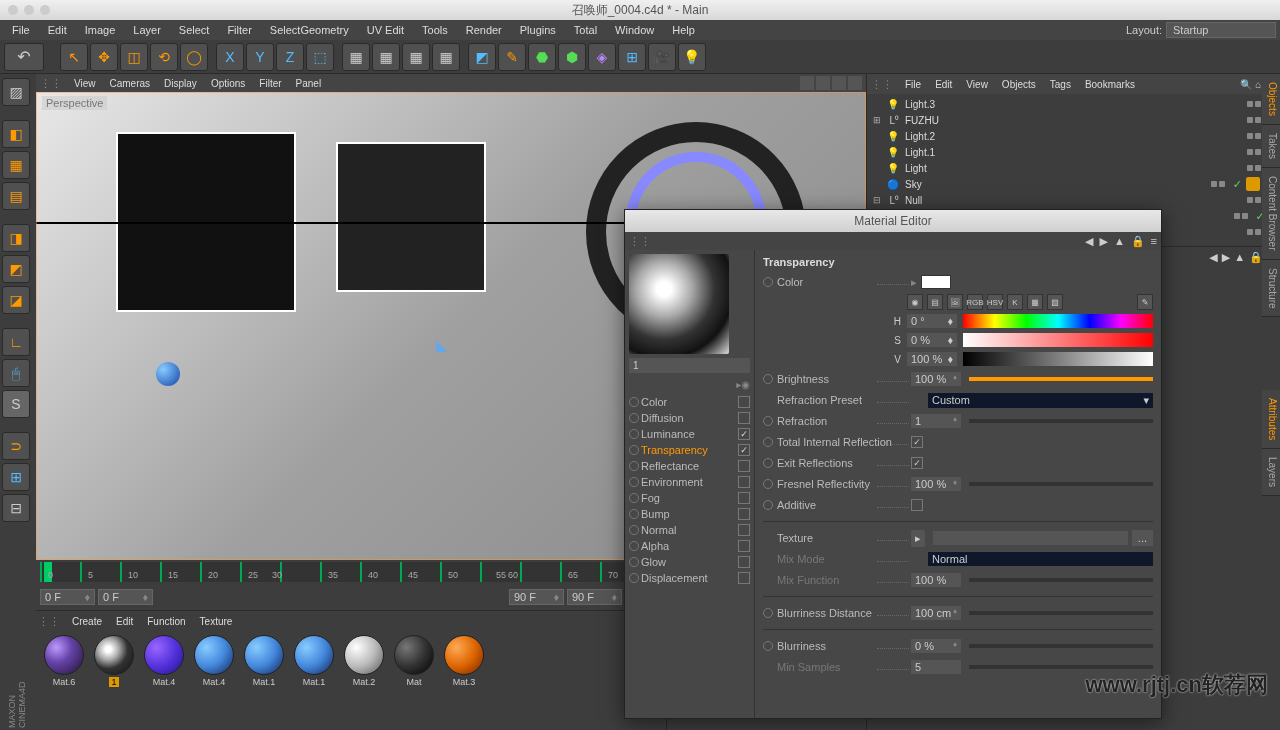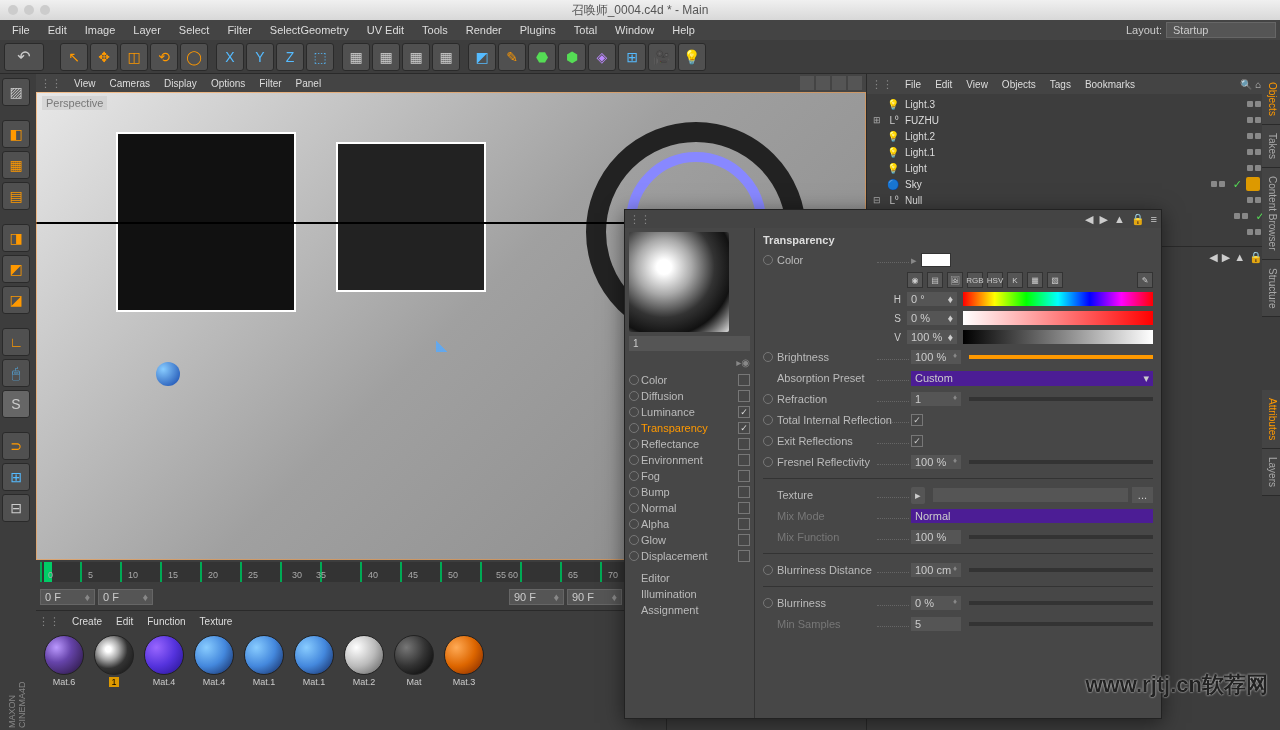--- a/index.html
+++ b/index.html
@@ -95,21 +95,21 @@
 .prop-row .radio { width: 10px; height: 10px; border: 1px solid #777; border-radius: 50%; flex-shrink: 0;}
 .prop-row .plabel { width: 130px; color: #bbb; position: relative; }
 .prop-row .plabel.dim { color: #777; }
 .prop-row .plabel::after { content: ""; position: absolute; left: calc(100% - 30px); right: -2px; bottom: 3px; border-bottom: 1px dotted #666; z-index: -1;}
 .prop-row .pval { background: #555; padding: 1px 4px; min-width: 50px; display: flex; justify-content: space-between; }
 .prop-row .pval .spin { color: #888; cursor: pointer; font-size: 8px; }
 .prop-row .slider { flex: 1; height: 4px; background: #333; position: relative; margin-left: 4px;}
 .prop-row .slider .fill { height: 100%; background: #f90; }
 .prop-row .checkbox { width: 12px; height: 12px; border: 1px solid #777; display: flex; align-items: center; justify-content: center; font-size: 9px;}
 .prop-row .swatch { width: 30px; height: 14px; background: #fff; border: 1px solid #333;}
-.prop-row .dropdown { flex: 1; background: #4c1d95; padding: 1px 4px; display: flex; justify-content: space-between;}
+.prop-row .dropdown { flex: 1; background: #0f172a; padding: 1px 4px; display: flex; justify-content: space-between; margin-left: 17px;}
 .prop-row .dropdown.dim { color: #777; }
 .color-tools { display: flex; gap: 4px; margin: 2px 0 2px 144px; }
 .color-tools .ct { width: 16px; height: 16px; background: #555; border: 1px solid #333; font-size: 8px; display: flex; align-items: center; justify-content: center; cursor: pointer;}
 .hsv-row { display: flex; align-items: center; height: 18px; gap: 6px; margin-left: 126px; margin-bottom: 1px;}
 .hsv-row .hlabel { width: 12px; text-align: right; color: #ccc; font-size: 10px;}
 .hsv-row .hval { background: #555; padding: 1px 4px; width: 50px; display: flex; justify-content: space-between; font-size: 10px;}
 .hsv-row .hbar { flex: 1; height: 14px; }
 .hbar.hue { background: linear-gradient(to right, red, yellow, lime, cyan, blue, magenta, red);}
 .hbar.sat { background: linear-gradient(to right, #fff, #f00);}
 .hbar.val { background: linear-gradient(to right, #000, #fff);}
@@ -233,22 +233,22 @@
 
     <div class="timeline-area">
       <div class="ruler">
         <div class="playhead"></div>
         <span class="tick" style="left:8px">0</span>
         <span class="tick" style="left:48px">5</span>
         <span class="tick" style="left:88px">10</span>
         <span class="tick" style="left:128px">15</span>
         <span class="tick" style="left:168px">20</span>
         <span class="tick" style="left:208px">25</span>
-        <span class="tick" style="left:252px">30</span>
-        <span class="tick" style="left:276px">35</span>
+        <span class="tick" style="left:232px">30</span>
+        <span class="tick" style="left:288px">35</span>
         <span class="tick" style="left:328px">40</span>
         <span class="tick" style="left:368px">45</span>
         <span class="tick" style="left:408px">50</span>
         <span class="tick" style="left:456px">55</span>
         <span class="tick" style="left:468px">60</span>
         <span class="tick" style="left:528px">65</span>
         <span class="tick" style="left:568px">70</span>
       </div>
       <div class="transport">
         <div class="frame-field">
@@ -477,20 +477,28 @@
   <div class="rtab">Takes</div>
   <div class="rtab">Content Browser</div>
   <div class="rtab">Structure</div>
 </div>
 <div class="right-tabs" style="top:390px">
   <div class="rtab active">Attributes</div>
   <div class="rtab">Layers</div>
 </div>
 
 <div class="mat-editor">
+  <div class="mat-ed-title">
+    <div class="dots">
+      <div class="dot"></div>
+      <div class="dot"></div>
+      <div class="dot"></div>
+    </div>
+    <div class="title">Material Editor</div>
+  </div>
   <div class="mat-ed-toolbar">
     <span class="grip">⋮⋮</span>
     <div class="nav">
       <span>◀</span>
       <span>▶</span>
       <span>▲</span>
       <span>🔒</span>
       <span>≡</span>
     </div>
   </div>
@@ -556,34 +564,20 @@
             <div class="radio"></div>
             <span class="chan-name">Glow</span>
             <div class="chan-check"></div>
           </div>
           <div class="chan-row">
             <div class="radio"></div>
             <span class="chan-name">Displacement</span>
             <div class="chan-check"></div>
           </div>
         </div>
-      <div class="channel-list" style="margin-top:6px">
-        <div class="chan-row noncheck">
-            <span style="width:10px"></span>
-            <span class="chan-name">Editor</span>
-          </div>
-        <div class="chan-row noncheck">
-            <span style="width:10px"></span>
-            <span class="chan-name">Illumination</span>
-          </div>
-        <div class="chan-row noncheck">
-            <span style="width:10px"></span>
-            <span class="chan-name">Assignment</span>
-          </div>
-      </div>
     </div>
     <div class="mat-ed-right">
       <div class="sect-title">Transparency</div>
       <div class="prop-row">
         <div class="radio"></div>
         <div class="plabel">Color</div>
         <span style="color:#888">▸</span>
         <div class="swatch"></div>
       </div>
       <div class="color-tools">
@@ -629,21 +623,21 @@
           <div class="pval">
             <span>100 %</span>
             <span class="spin">♦</span>
           </div>
           <div class="slider">
             <div class="fill" style="width:100%"></div>
           </div>
         </div>
       <div class="prop-row">
           <div style="width:10px"></div>
-          <div class="plabel">Absorption Preset</div>
+          <div class="plabel">Refraction Preset</div>
           <div class="dropdown">
             <span>Custom</span>
             <span>▾</span>
           </div>
         </div>
       <div class="prop-row">
           <div class="radio"></div>
           <div class="plabel">Refraction</div>
           <div class="pval">
             <span>1</span>
@@ -662,20 +656,25 @@
           <div class="checkbox">✓</div>
         </div>
       <div class="prop-row">
           <div class="radio"></div>
           <div class="plabel">Fresnel Reflectivity</div>
           <div class="pval">
             <span>100 %</span>
             <span class="spin">♦</span>
           </div>
           <div class="slider"></div>
+        </div>
+      <div class="prop-row">
+          <div class="radio"></div>
+          <div class="plabel">Additive</div>
+          <div class="checkbox"></div>
         </div>
       <div class="divider"></div>
       <div class="prop-row">
           <div style="width:10px"></div>
           <div class="plabel">Texture</div>
           <span style="background:#555;padding:2px 4px;border-radius:2px">▸</span>
           <div class="slider" style="background:#555;height:14px"></div>
           <span style="background:#555;padding:2px 6px">...</span>
         </div>
       <div class="prop-row">

